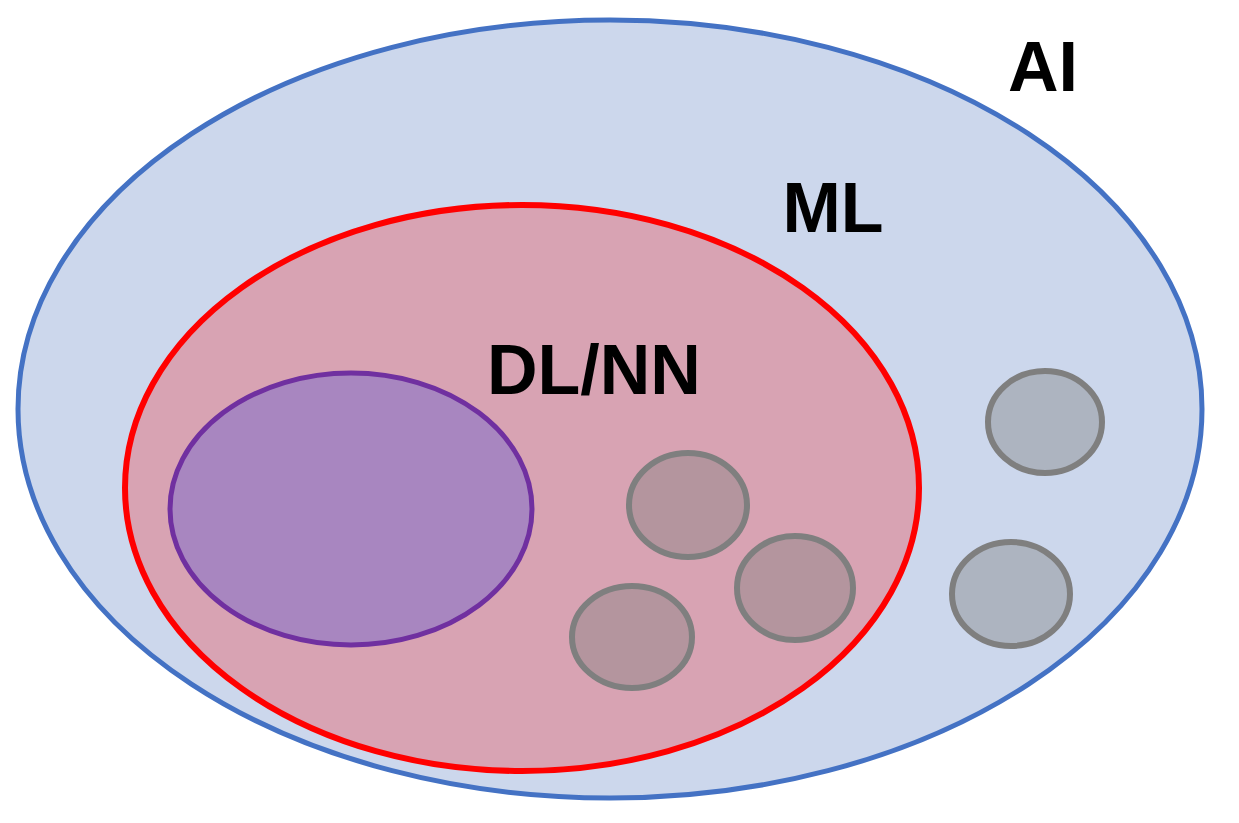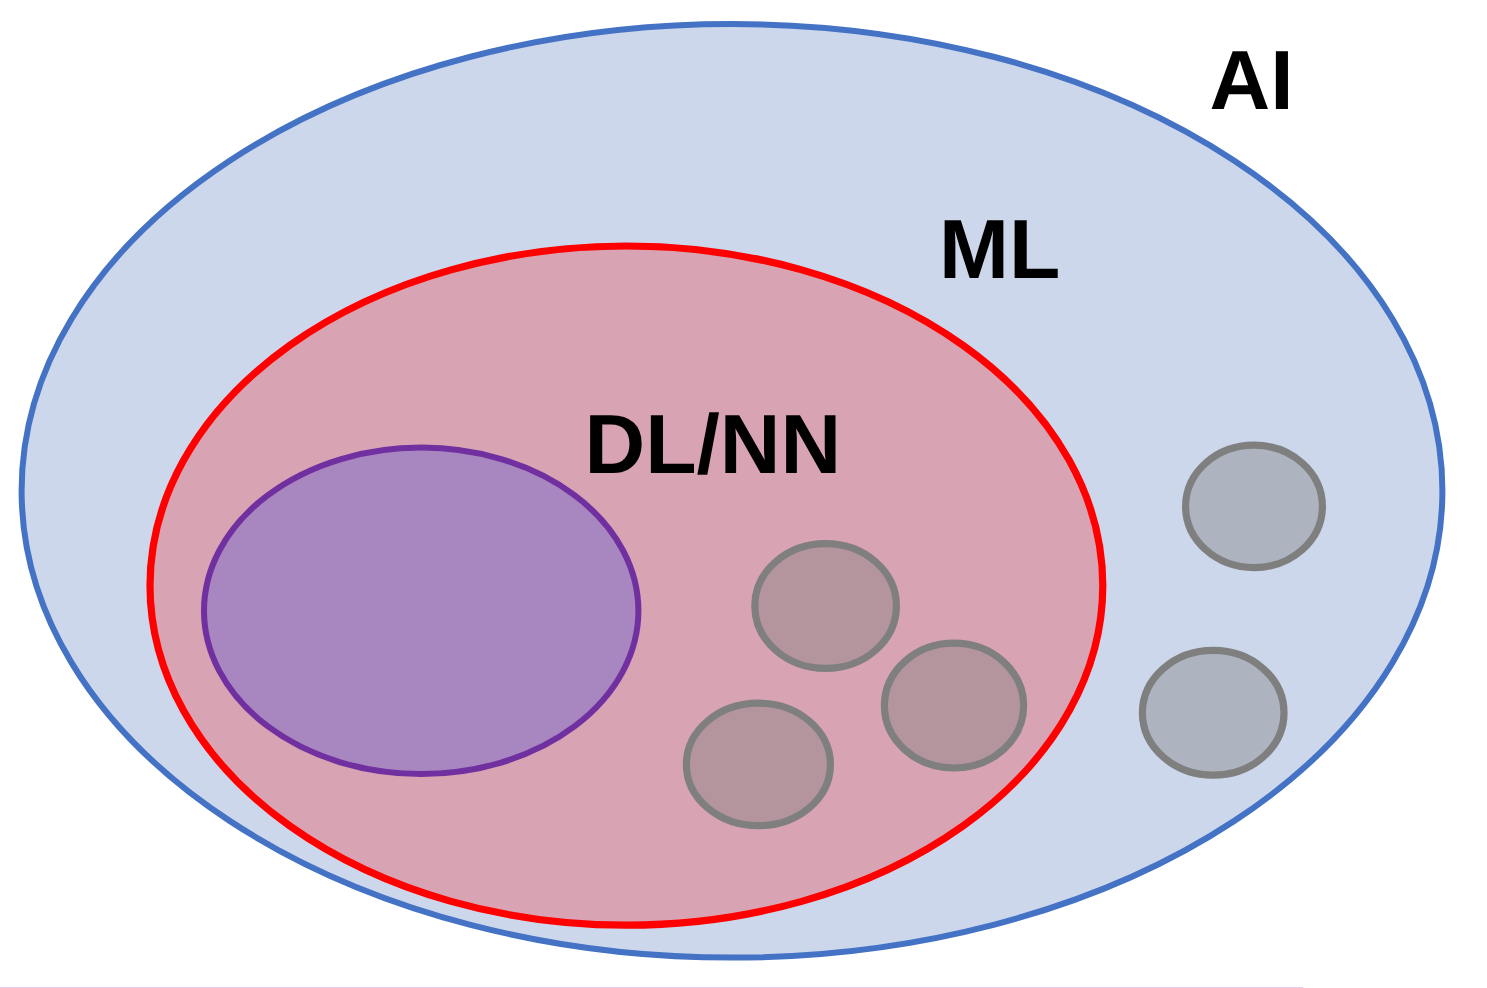--- a/index.html
+++ b/index.html
@@ -8,21 +8,21 @@
     background: #ffffff;
     width: 1239px;
     height: 823px;
     overflow: hidden;
     font-family: "Liberation Sans", sans-serif;
   }
   .diagram-wrap {
     position: relative;
     width: 1086px;
     height: 823px;
-    background: #a21caf;
+    background: #fef9c3;
   }
   svg.euler {
     display: block;
     width: 1239px;
     height: 823px;
   }
   svg.euler text {
     font-family: "Liberation Sans", "DejaVu Sans", sans-serif;
     font-weight: bold;
   }

